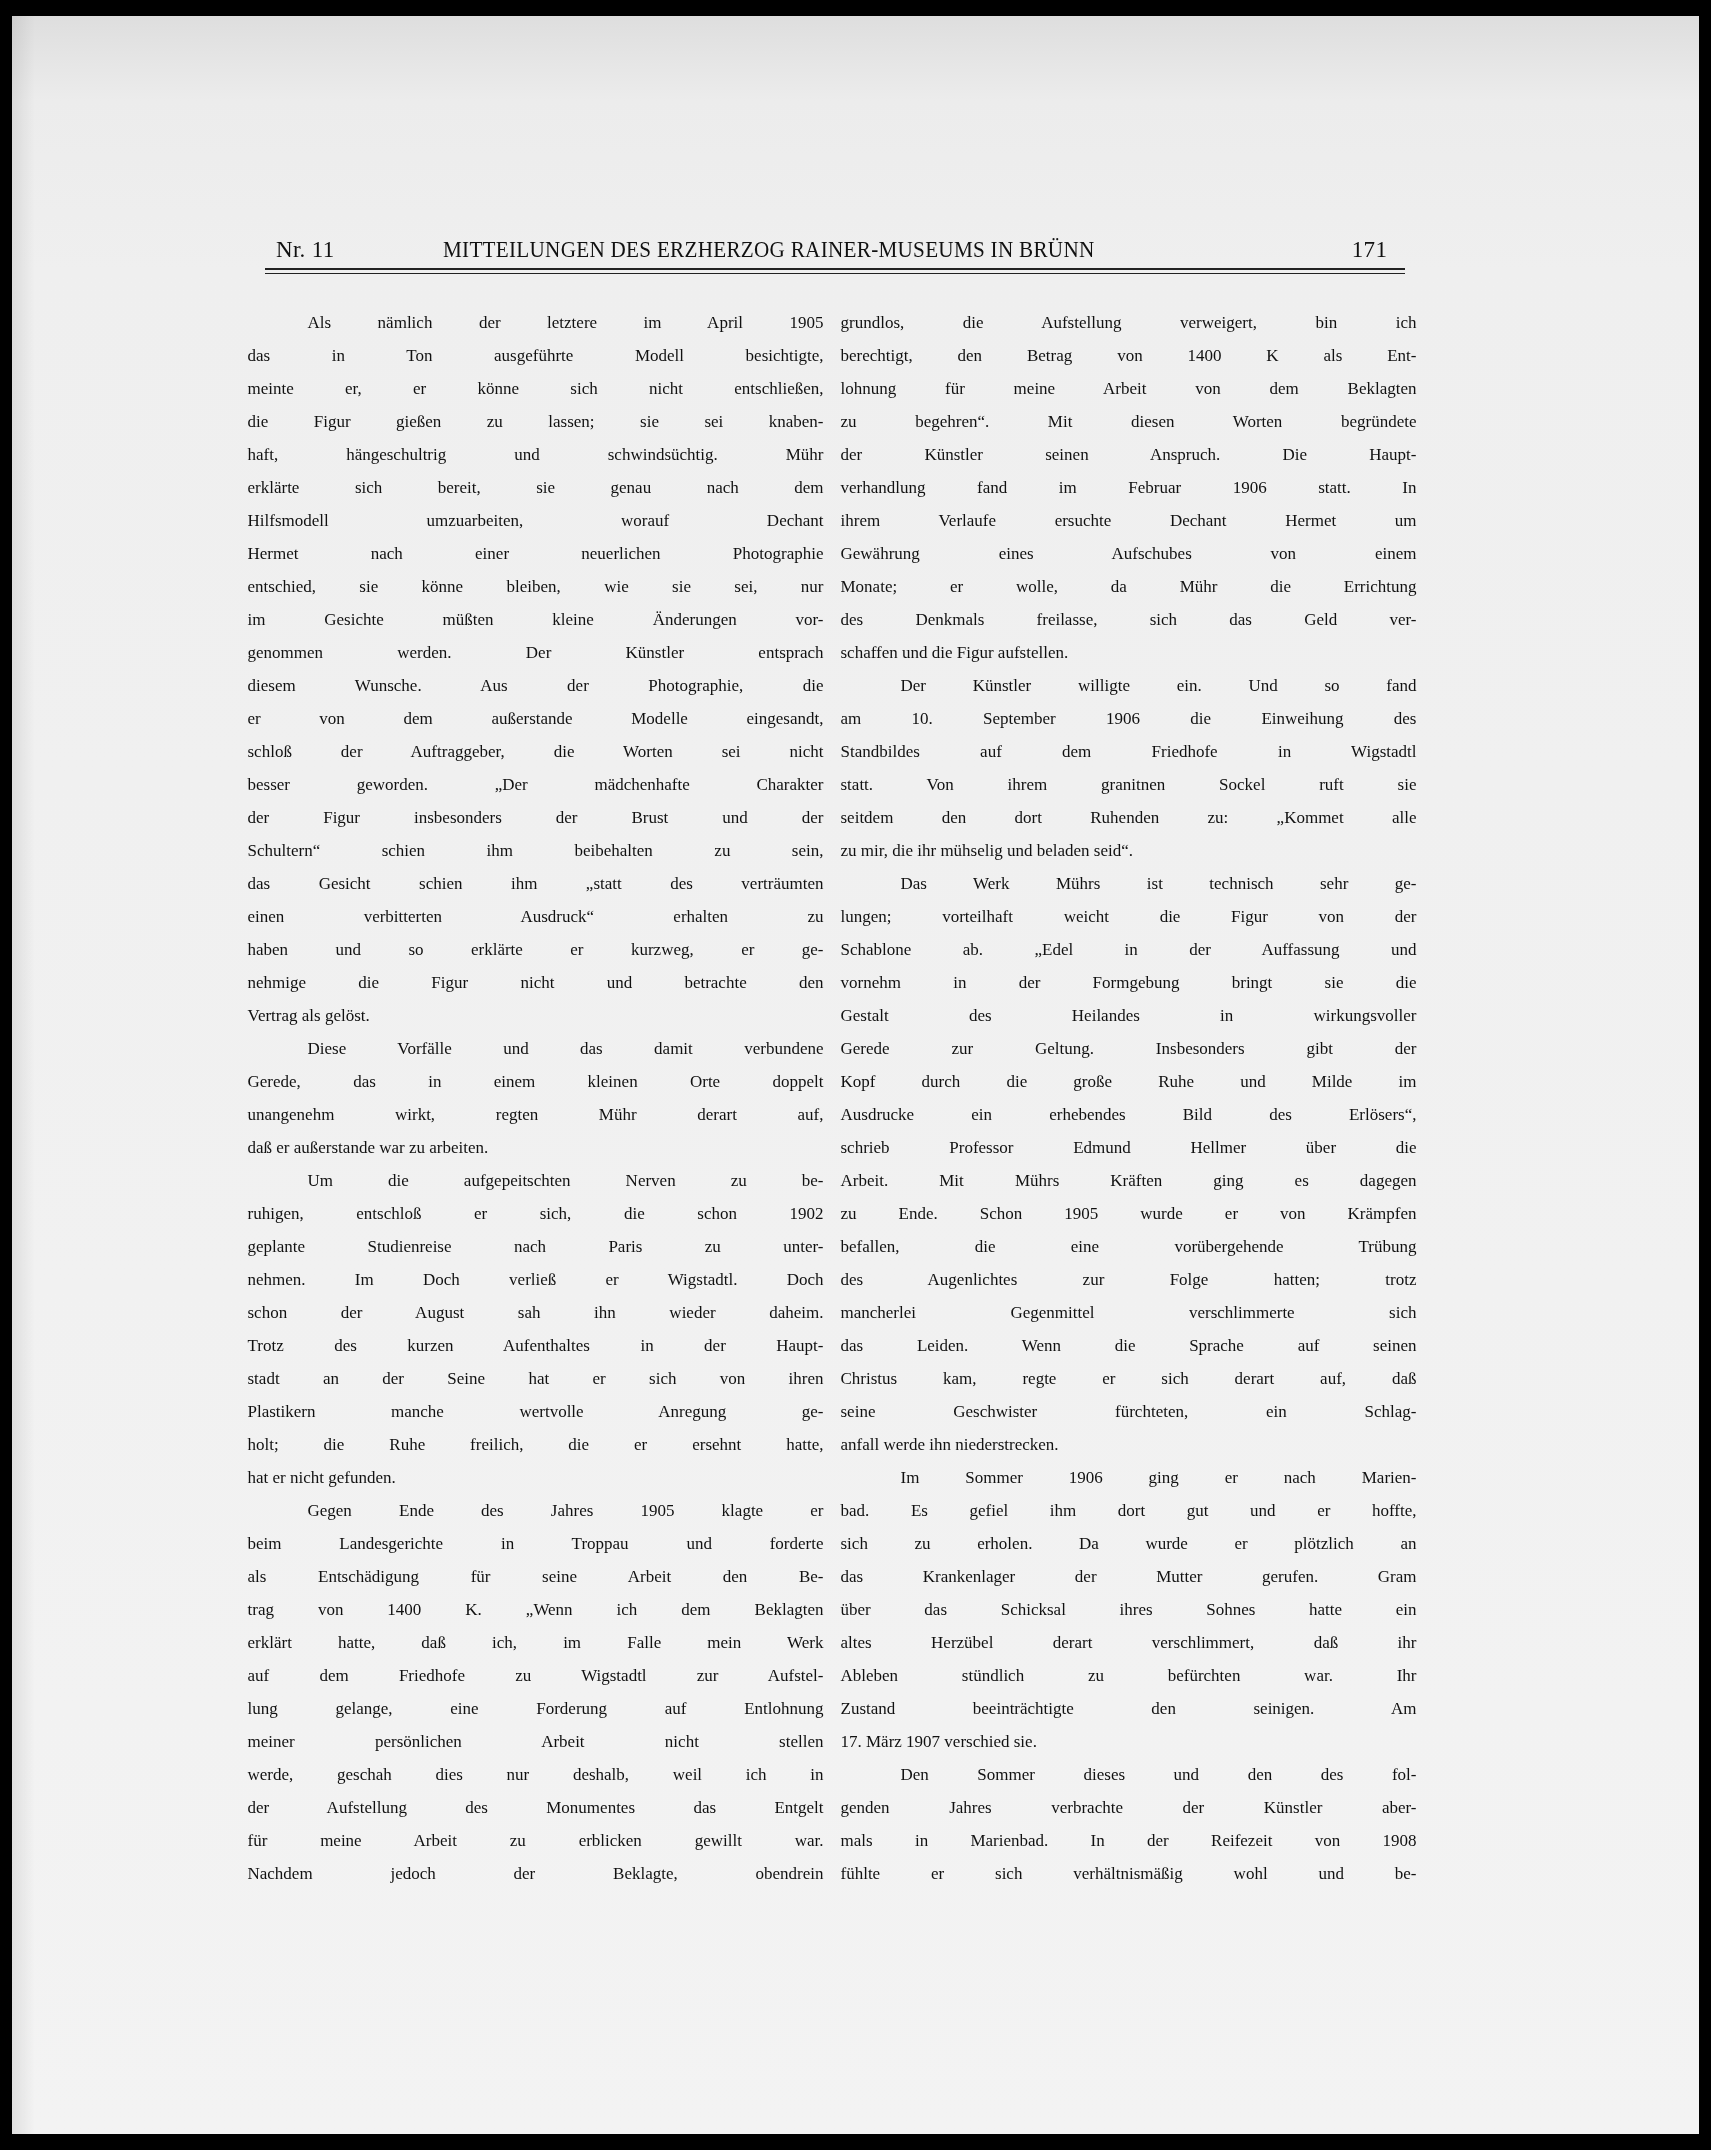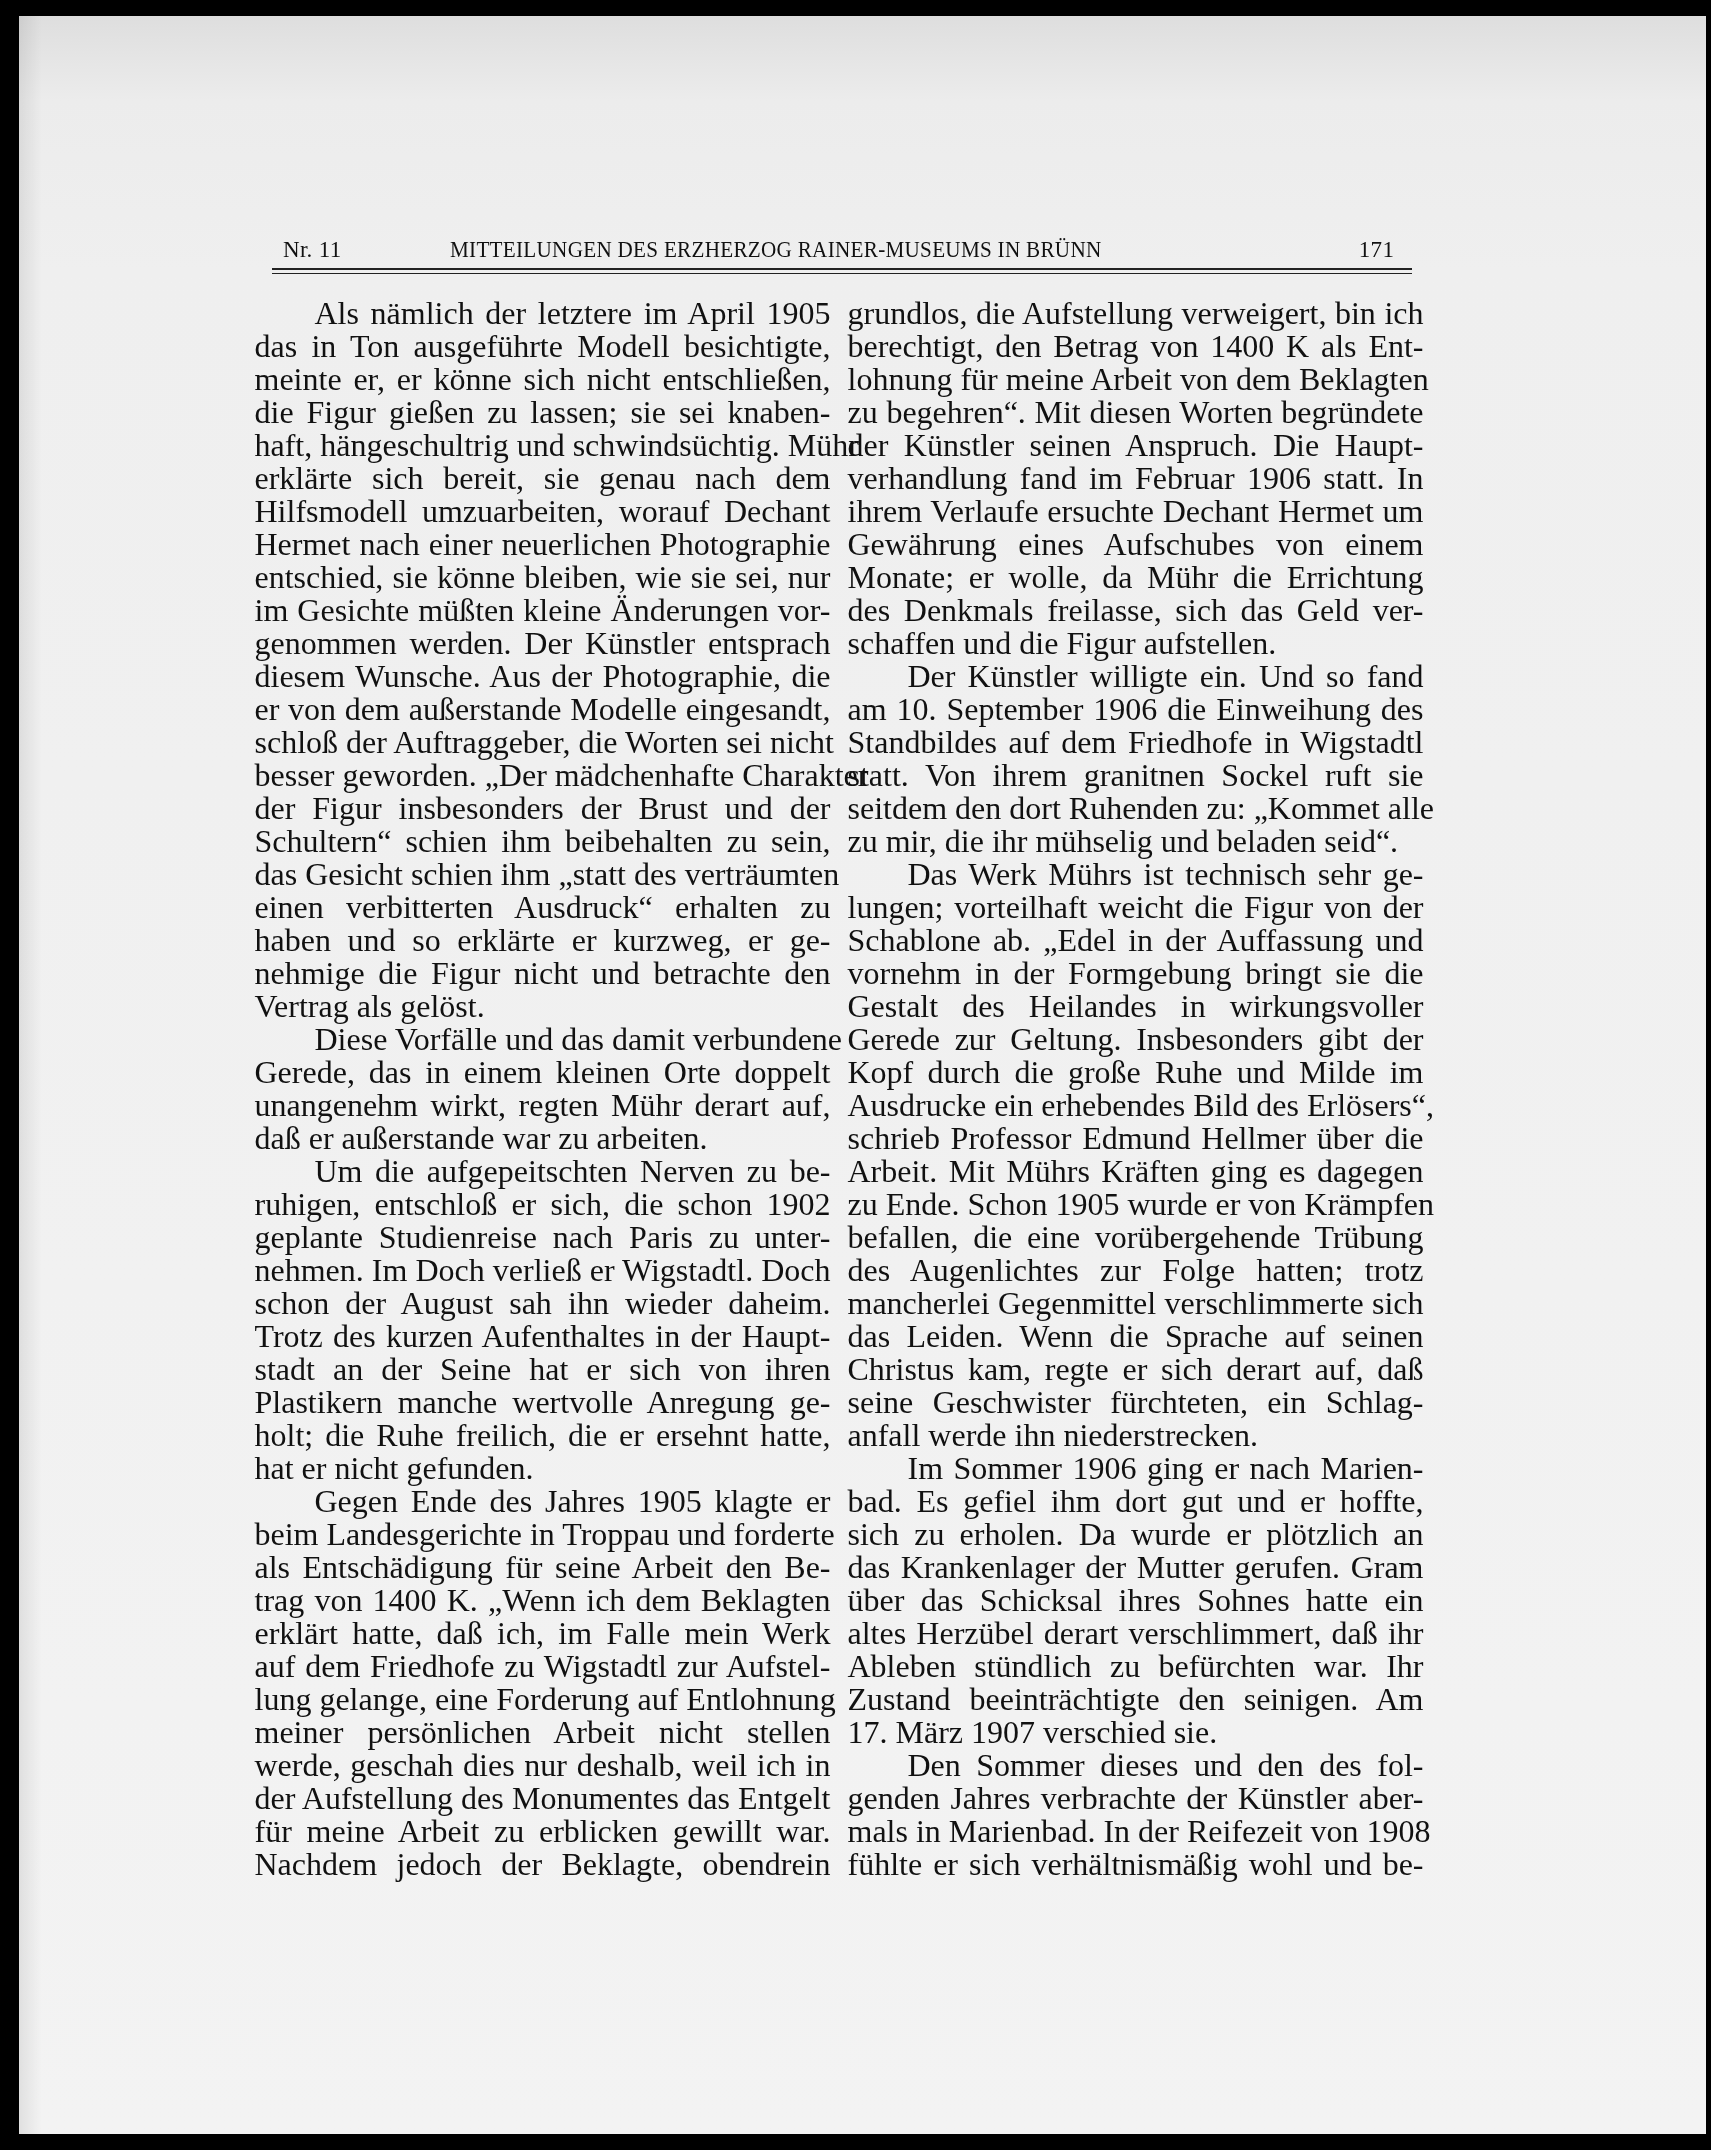--- a/index.html
+++ b/index.html
@@ -9,21 +9,20 @@
     position: relative;
     overflow: hidden;
     font-family: "Liberation Serif", "DejaVu Serif", serif;
     color: #111;
   }
   .page {
     position: absolute;
     left: 11.5px; top: 16px;
     width: 1687px; height: 2118px;
     background: linear-gradient(180deg, #dedede 0%, #ececec 4%, #efefef 12%, #f1f1f1 60%, #f3f3f3 100%);
-    margin-left: 7px;
   }
   .page::before {
     content: ""; position: absolute; left: 0; top: 0; bottom: 0; width: 23px;
     background: linear-gradient(90deg, rgba(0,0,0,0.08), rgba(0,0,0,0));
   }
   .running-head {
     position: absolute;
     left: 253px; top: 216px;
     width: 1140px;
     height: 35px;
@@ -36,23 +35,23 @@
   .rh-page { position: absolute; right: 17.3px; top: 0; }
   .rule {
     position: absolute; left: 253px; top: 252px; width: 1140px; height: 8px;
   }
   .rule .l1, .rule .l2 { position: absolute; left: 0; right: 0; height: 1.7px; background: #222; }
   .rule .l1 { top: 0; }
   .rule .l2 { top: 4.6px; }
 
   .col {
     position: absolute;
-    top: 281px;
+    top: 290px;
     width: 576px;
-    font-size: 32px;
+    font-size: 17px;
     line-height: 33px;
     text-align: justify;
   }
   .col-left { left: 236px; }
   .col-right { left: 829px; }
   .col p { margin: 0; text-align: justify; hyphens: manual; }
   .col .line { display: block; text-align: justify; text-align-last: justify; white-space: nowrap; }
   .col .line.last { text-align-last: left; }
   .col .line.first { padding-left: 60px; }
 </style>

